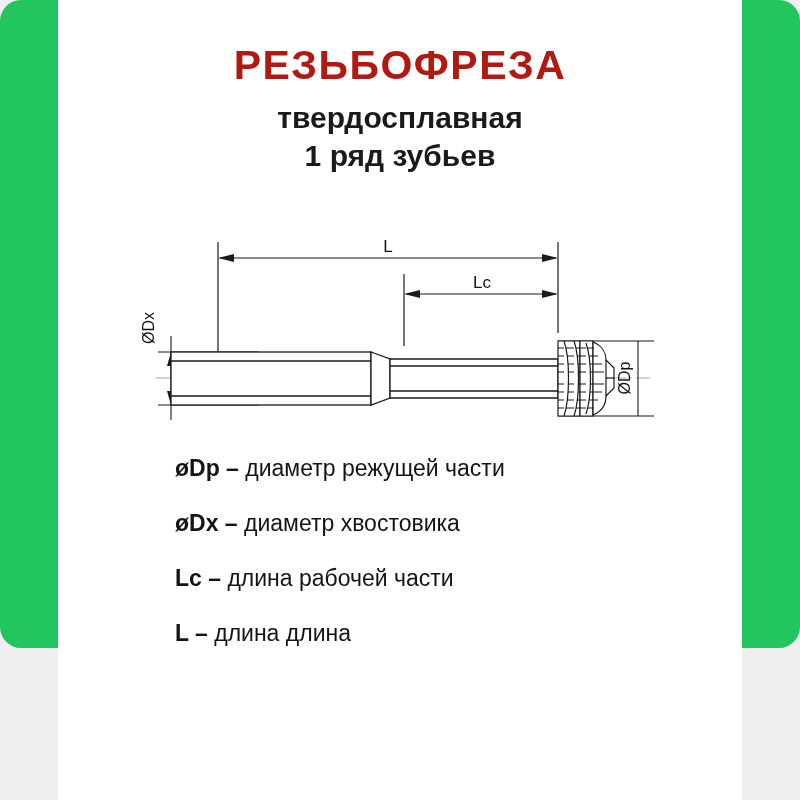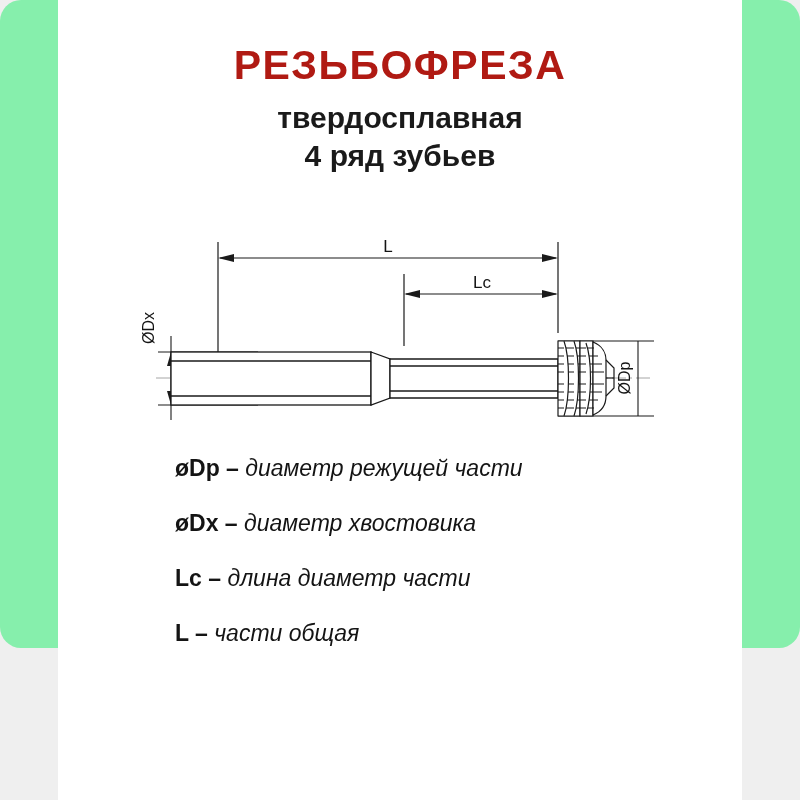--- a/index.html
+++ b/index.html
@@ -10,21 +10,21 @@
     width: 800px;
     height: 800px;
     background: #efefef;
     font-family: "Liberation Sans", sans-serif;
     overflow: hidden;
   }
   .page {
     position: relative;
     width: 800px;
     height: 648px;
-    background: #86efac;
+    background: #22c55e;
     border-radius: 21px;
   }
   .sheet {
     position: absolute;
     left: 58px;
     top: 0;
     width: 684px;
     height: 800px;
     background: #ffffff;
   }
@@ -75,34 +75,33 @@
     font-size: 23px;
     color: #141414;
     margin-bottom: 28px;
     white-space: nowrap;
   }
   .legend-sym {
     font-weight: bold;
   }
   .legend-txt {
     font-weight: normal;
-    font-style: italic;
   }
 </style>
 </head>
 <body>
 
 <div class="page">
   <div class="sheet"></div>
 
   <div class="title-block">
     <div class="title-main">РЕЗЬБОФРЕЗА</div>
     <div class="title-sub">
       <div>твердосплавная</div>
-      <div>4 ряд зубьев</div>
+      <div>1 ряд зубьев</div>
     </div>
   </div>
 
   <div class="drawing">
     <svg width="684" height="230" viewBox="0 0 684 230" xmlns="http://www.w3.org/2000/svg">
 
       <g stroke="#1a1a1a" fill="none" stroke-width="1.2">
         <line x1="160" y1="14" x2="160" y2="125"></line>
         <line x1="500" y1="14" x2="500" y2="105"></line>
         <line x1="162" y1="30" x2="498" y2="30"></line>
@@ -177,19 +176,19 @@
   </div>
 
   <div class="legend">
     <div class="legend-row">
       <span class="legend-sym">øDp</span><span class="legend-sym"> – </span><span class="legend-txt">диаметр режущей части</span>
     </div>
     <div class="legend-row">
       <span class="legend-sym">øDx</span><span class="legend-sym"> – </span><span class="legend-txt">диаметр хвостовика</span>
     </div>
     <div class="legend-row">
-      <span class="legend-sym">Lc</span><span class="legend-sym"> – </span><span class="legend-txt">длина диаметр части</span>
+      <span class="legend-sym">Lc</span><span class="legend-sym"> – </span><span class="legend-txt">длина рабочей части</span>
     </div>
     <div class="legend-row">
-      <span class="legend-sym">L</span><span class="legend-sym"> – </span><span class="legend-txt">части общая</span>
+      <span class="legend-sym">L</span><span class="legend-sym"> – </span><span class="legend-txt">длина длина</span>
     </div>
   </div>
 </div>
 
 </body></html>

